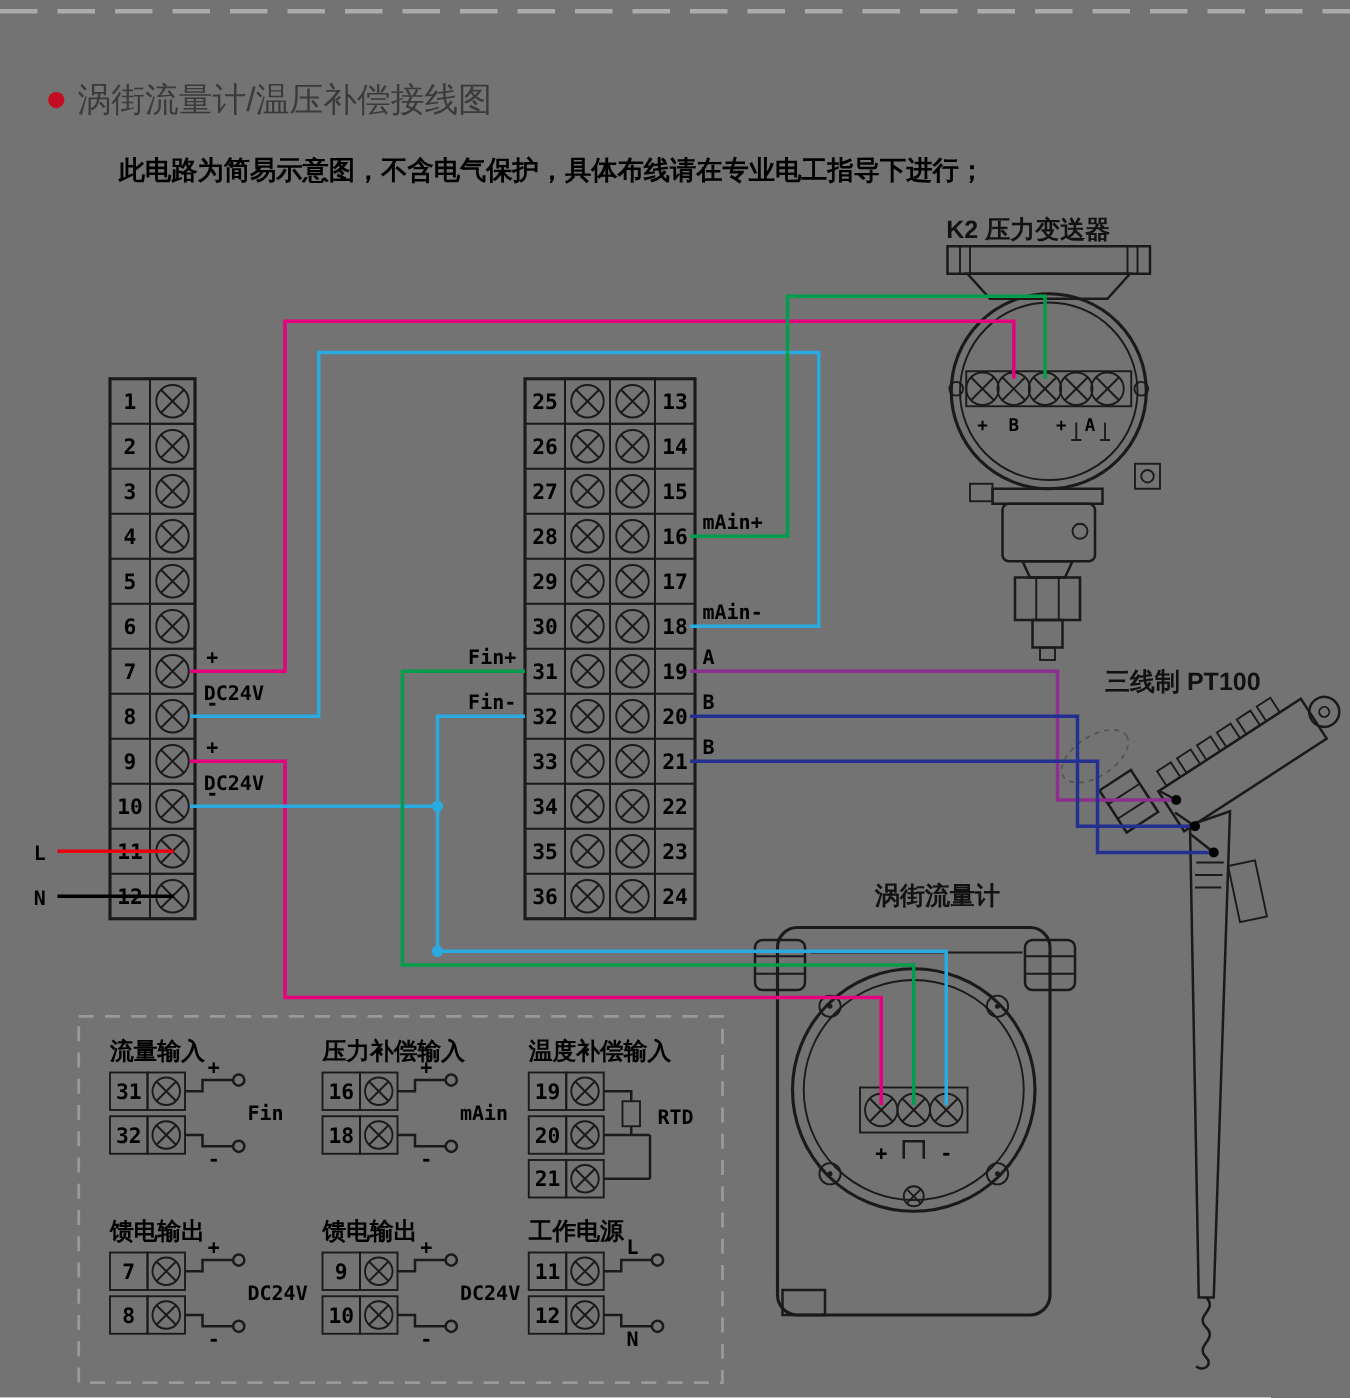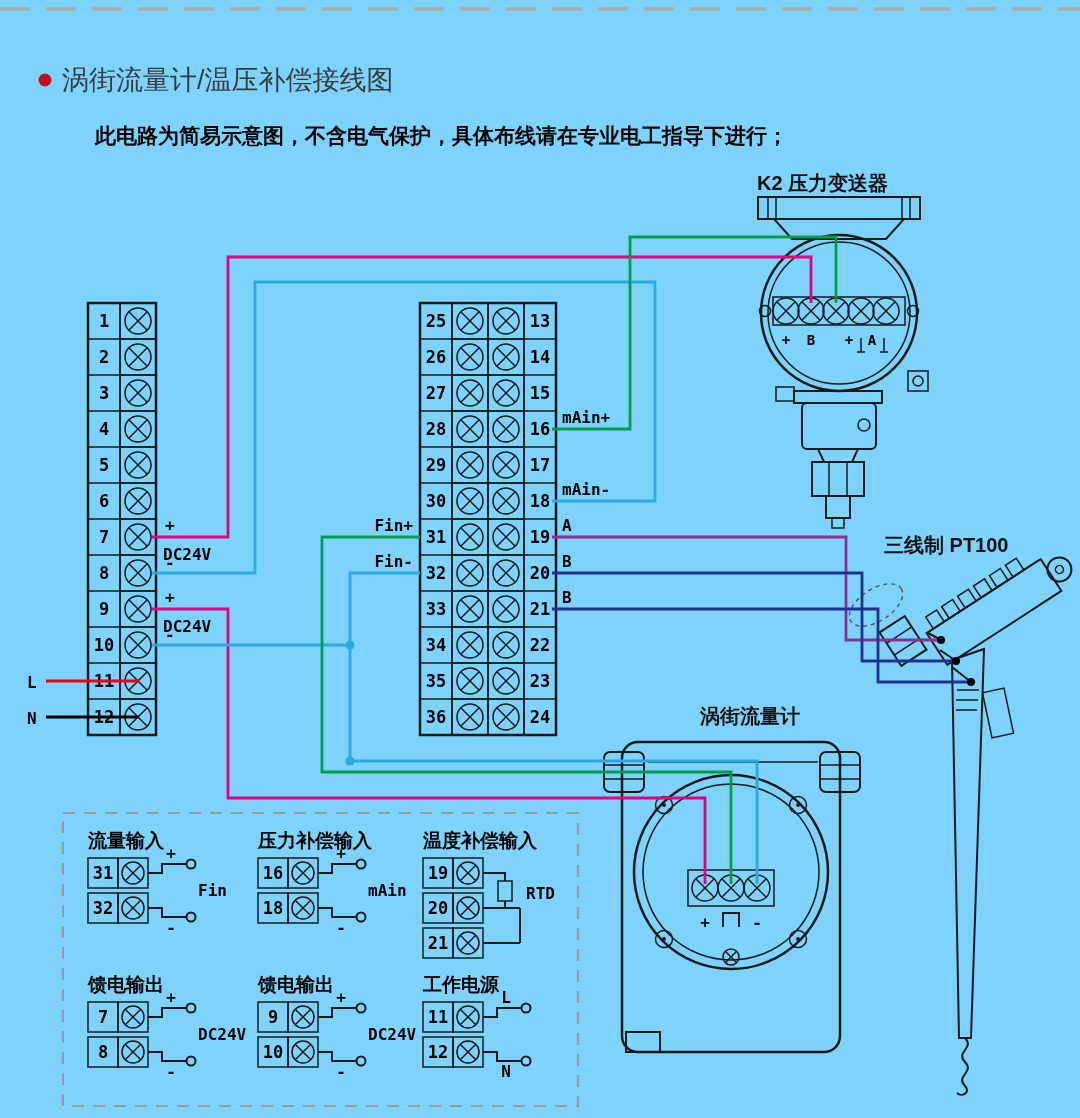--- a/index.html
+++ b/index.html
@@ -1,16 +1,16 @@
 <!DOCTYPE html>
 <html><head>
 <meta charset="utf-8">
 <style>
   html,body{margin:0;padding:0;background:#fff;}
-  .stage{position:relative;width:1080px;height:1118px;background:#7dd3fc;overflow:hidden;}
+  .stage{position:relative;width:1080px;height:1118px;background:#737373;overflow:hidden;}
   svg{display:block;}
   .ln{stroke:#1a1a1a;stroke-width:2;fill:none;}
   .lnth{stroke:#1a1a1a;stroke-width:2.5;fill:none;}
   .thin{stroke:#1a1a1a;stroke-width:1.5;fill:none;}
   .dashed{stroke:#555;stroke-width:1.4;fill:none;stroke-dasharray:4 4;}
   .wire{fill:none;stroke-width:2.8;}
   .num{font:bold 17px "DejaVu Sans Mono",monospace;fill:#000;text-anchor:middle;}
   .lbl{font:bold 16px "DejaVu Sans Mono",monospace;fill:#000;}
   .lblm{font:bold 16px "DejaVu Sans Mono",monospace;fill:#000;text-anchor:middle;}
   .sm{font:bold 14px "DejaVu Sans Mono",monospace;fill:#000;text-anchor:middle;}

